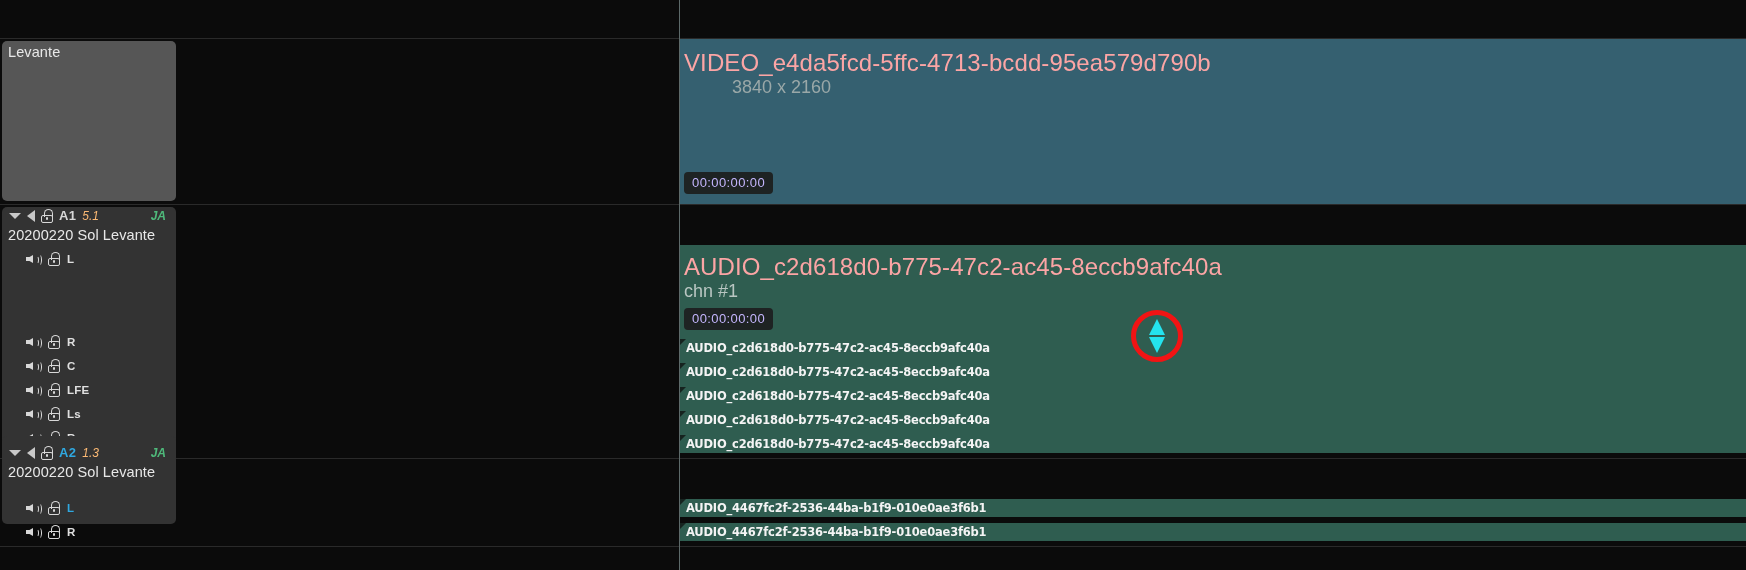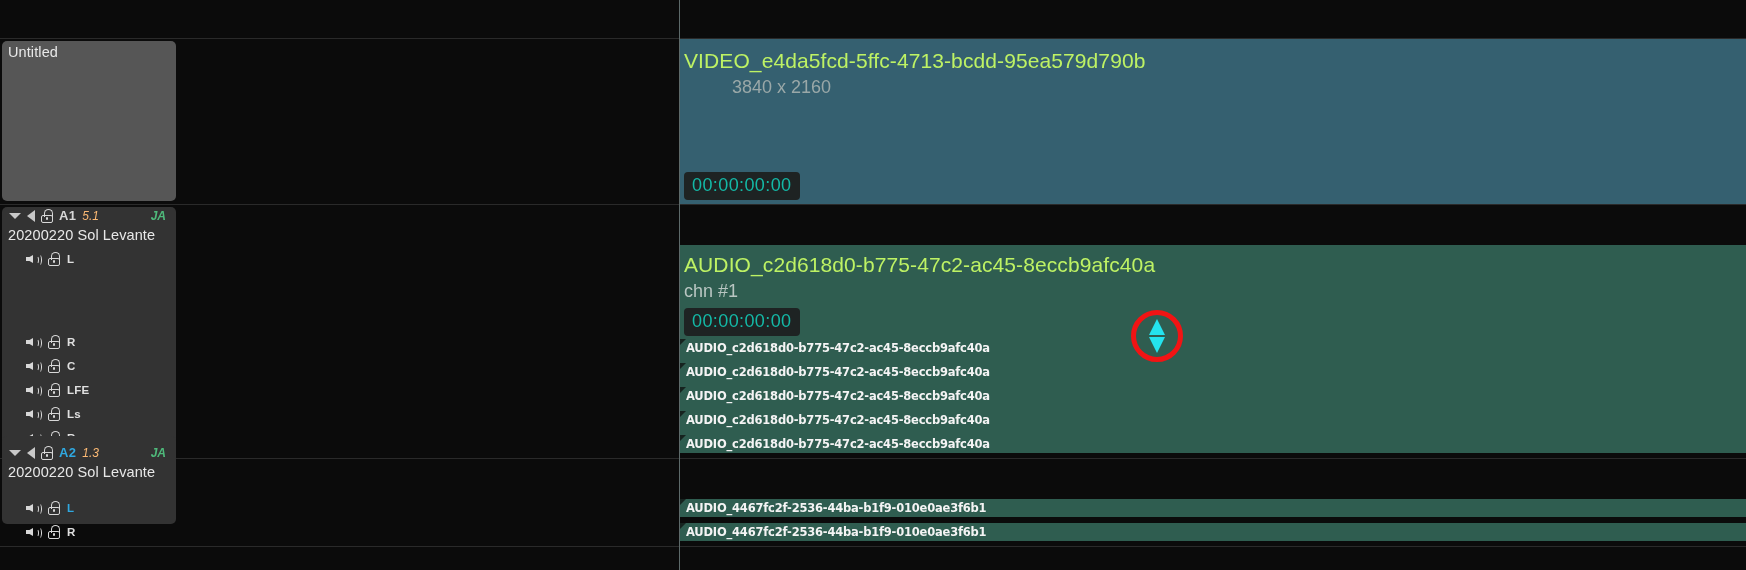--- a/index.html
+++ b/index.html
@@ -55,26 +55,26 @@
   .spk .w1,.spk .w2{position:absolute;border:1.4px solid #d8d8d8;border-radius:50%;
     border-left-color:transparent;border-top-color:transparent;border-bottom-color:transparent;}
   .spk .w1{left:7.5px;top:3.4px;width:3px;height:6px;}
   .spk .w2{left:9.5px;top:1.2px;width:4.6px;height:10.4px;}
   .ch-lbl{color:#e0e0e0;font-size:11.5px;font-weight:700;letter-spacing:.2px;}
 
   
   .clip{position:absolute;box-sizing:border-box;}
   .clip-video{background:#356070;}
   .clip-audio{background:#2f5d50;}
-  .clip-title{color:#bef264;font-size:21px;letter-spacing:.1px;white-space:nowrap;text-align:right;}
+  .clip-title{color:#fca5a5;font-size:24px;letter-spacing:.1px;white-space:nowrap;text-align:right;}
   .clip-sub{color:#9aa8a8;font-size:18px;white-space:nowrap;}
   .clip-sub.dark{color:#b9c6c2;}
   .tc{
-    display:inline-block;background:#1e2323;color:#14b8a6;border-radius:4px;
-    font-size:18px;padding:3px 8px 4px;letter-spacing:.4px;
+    display:inline-block;background:#1e2323;color:#c4b5fd;border-radius:4px;
+    font-size:13px;padding:3px 8px 4px;letter-spacing:.4px;
     font-family:"Liberation Sans","DejaVu Sans",sans-serif;
   }
 
   
   .subclip{position:absolute;background:#2f5d50;box-sizing:border-box;display:flex;align-items:center;}
   .subclip .notch{position:absolute;left:0;top:0;width:0;height:0;
     border-left:6px solid #16231f;border-bottom:6px solid transparent;}
   .subclip .lbl{
     color:#f4f4f4;font-size:11.5px;font-weight:700;padding-left:6px;white-space:nowrap;
     font-family:"DejaVu Sans","Liberation Sans",sans-serif;letter-spacing:-.2px;
@@ -94,21 +94,21 @@
 <div class="timeline">
 
   <div class="hsep" style="top:38px"></div>
   <div class="hsep" style="top:204px"></div>
   <div class="hsep" style="top:458px"></div>
   <div class="hsep" style="top:546px"></div>
 
   <div class="col-divider"></div>
 
   <div class="hdr hdr-v" style="top:41px;width:174px;height:160px;">
-    <div class="hdr-name">Untitled</div>
+    <div class="hdr-name">Levante</div>
   </div>
 
   <div class="hdr hdr-a" style="top:207px;width:174px;height:246px;">
     <div class="hdr-row" style="padding-top:0;">
       <span class="tri-down"></span>
       <span class="tri-left"></span>
       <span class="lock">
         <span class="sh"></span>
           <span class="body"></span>
           <span class="kh"></span>

